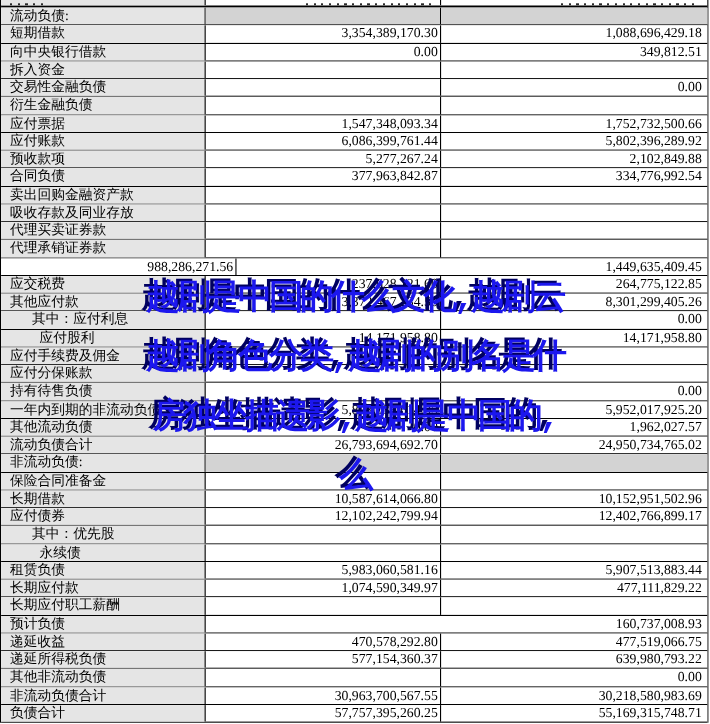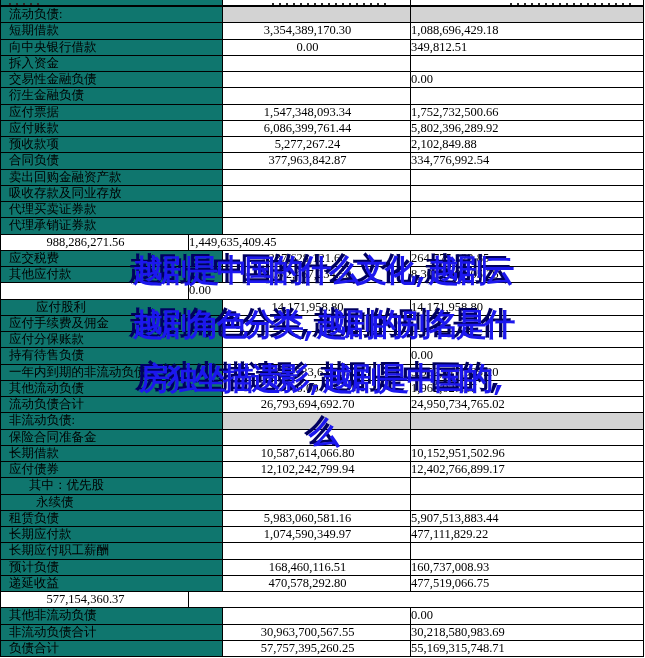--- a/index.html
+++ b/index.html
@@ -2,23 +2,23 @@
 <html><head>
 <meta charset="utf-8">
 <style>
   html,body{margin:0;padding:0;background:#fff;}
   .page{position:relative;width:645px;height:658px;background:#fff;overflow:hidden;
         font-family:"Liberation Serif","DejaVu Serif",serif;color:#000;}
   .table{position:absolute;left:0;top:0;width:642px;border-left:1px solid #000;border-right:1px solid #000;}
   .row{display:flex;height:16.25px;border-bottom:1px solid #000;box-sizing:border-box;background:#fff;}
   .partial{display:flex;height:7px;border-bottom:2px solid #000;box-sizing:border-box;overflow:hidden;}
   .c{box-sizing:border-box;height:100%;overflow:hidden;white-space:nowrap;font-size:12.5px;line-height:14.5px;}
-  .c0{width:222px;background:#0f766e;border-right:1px solid #000;}
-  .c1{width:188px;border-right:1px solid #000;text-align:center;padding-right:18px;}
-  .c2{flex:1;text-align:left;padding-right:5px;}
+  .c0{width:186px;background:#e5e5e5;border-right:1px solid #000;}
+  .c1{width:214px;border-right:1px solid #000;text-align:right;padding-right:2px;}
+  .c2{flex:1;text-align:right;padding-right:5px;}
   .section .c1,.section .c2{background:#d3d3d3;}
   .ind0{padding-left:8px}.ind1{padding-left:8px}.ind2{padding-left:28px}.ind3{padding-left:35px}
   
   .partial .c0::after{content:"";display:block;margin:3px 0 0 8px;width:34px;height:3px;
       background:repeating-linear-gradient(90deg,#2a2a2a 0 2px,transparent 2px 7px);}
   .partial .c1::after{content:"";display:block;margin:3px 2px 0 auto;width:118px;height:3px;
       background:repeating-linear-gradient(90deg,#2a2a2a 0 2px,transparent 2px 7px);}
   .partial .c2::after{content:"";display:block;margin:3px 2px 0 auto;width:126px;height:3px;
       background:repeating-linear-gradient(90deg,#2a2a2a 0 2px,transparent 2px 7px);}
   .watermark{position:absolute;top:246px;left:0;width:100%;text-align:center;z-index:3;
@@ -118,20 +118,21 @@
           <div class="c c0 ind1">应交税费</div>
           <div class="c c1">237,628,121.60</div>
           <div class="c c2">264,775,122.85</div>
         </div>
         <div class="row">
           <div class="c c0 ind1">其他应付款</div>
           <div class="c c1">3,372,467,234.50</div>
           <div class="c c2">8,301,299,405.26</div>
         </div>
         <div class="row">
+          <div class="c c0 ind2">其中：应付利息</div>
           <div class="c c1"></div>
           <div class="c c2">0.00</div>
         </div>
         <div class="row">
           <div class="c c0 ind3">应付股利</div>
           <div class="c c1">14,171,958.80</div>
           <div class="c c2">14,171,958.80</div>
         </div>
         <div class="row">
           <div class="c c0 ind1">应付手续费及佣金</div>
@@ -203,30 +204,31 @@
           <div class="c c1">1,074,590,349.97</div>
           <div class="c c2">477,111,829.22</div>
         </div>
         <div class="row">
           <div class="c c0 ind1">长期应付职工薪酬</div>
           <div class="c c1"></div>
           <div class="c c2"></div>
         </div>
         <div class="row">
           <div class="c c0 ind1">预计负债</div>
-          <div class="c c1">168,460,116.51</div>
           <div class="c c2">160,737,008.93</div>
         </div>
         <div class="row">
           <div class="c c0 ind1">递延收益</div>
           <div class="c c1">470,578,292.80</div>
           <div class="c c2">477,519,066.75</div>
         </div>
         <div class="row">
+          <div class="c c0 ind1">递延所得税负债</div>
           <div class="c c1">577,154,360.37</div>
+          <div class="c c2">639,980,793.22</div>
         </div>
         <div class="row">
           <div class="c c0 ind1">其他非流动负债</div>
           <div class="c c1"></div>
           <div class="c c2">0.00</div>
         </div>
         <div class="row">
           <div class="c c0 ind0">非流动负债合计</div>
           <div class="c c1">30,963,700,567.55</div>
           <div class="c c2">30,218,580,983.69</div>

